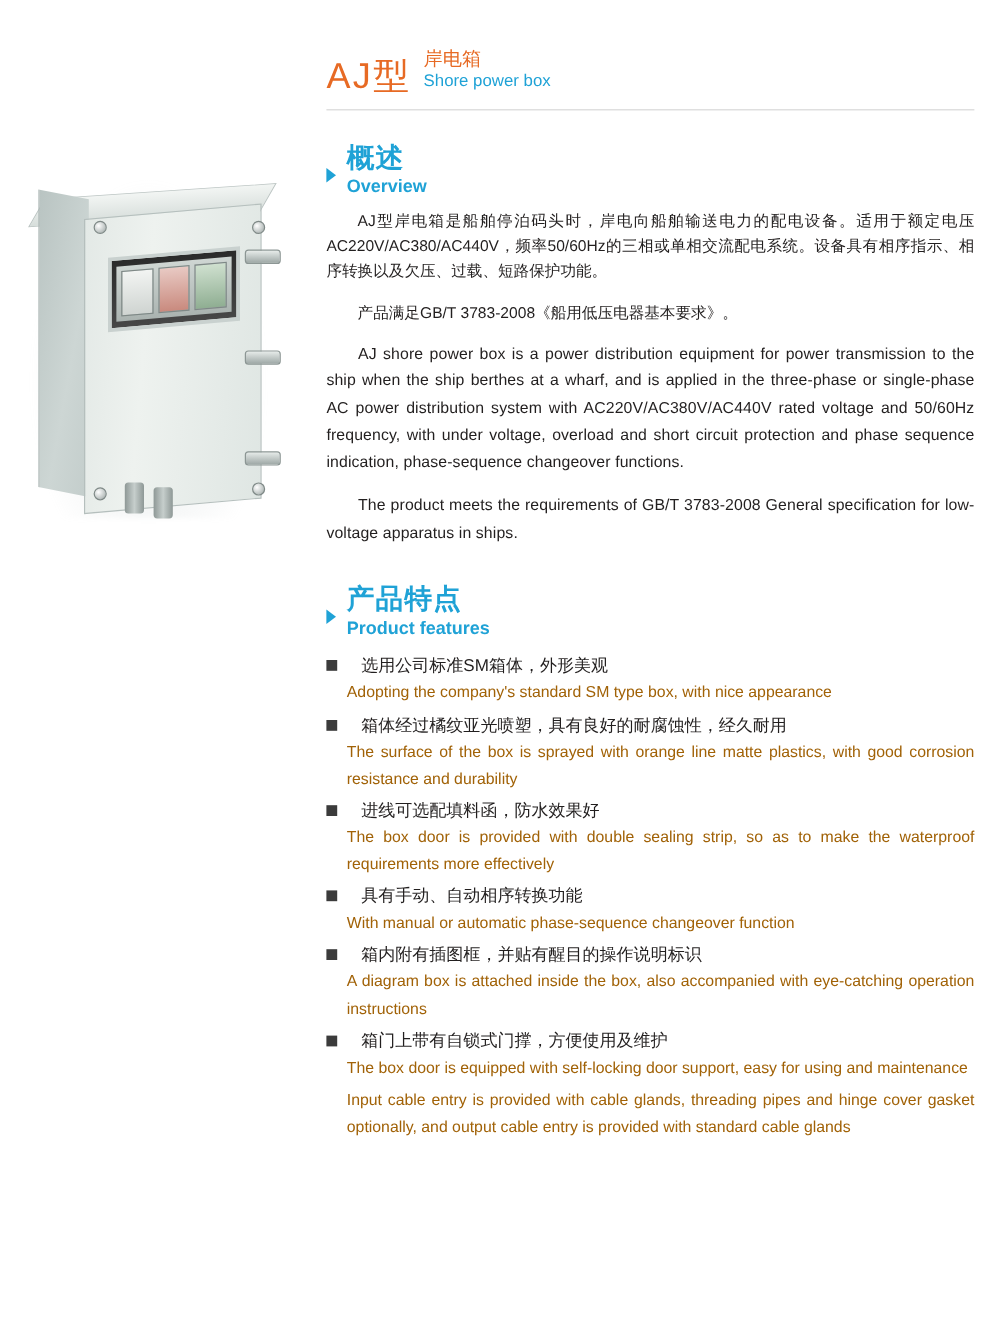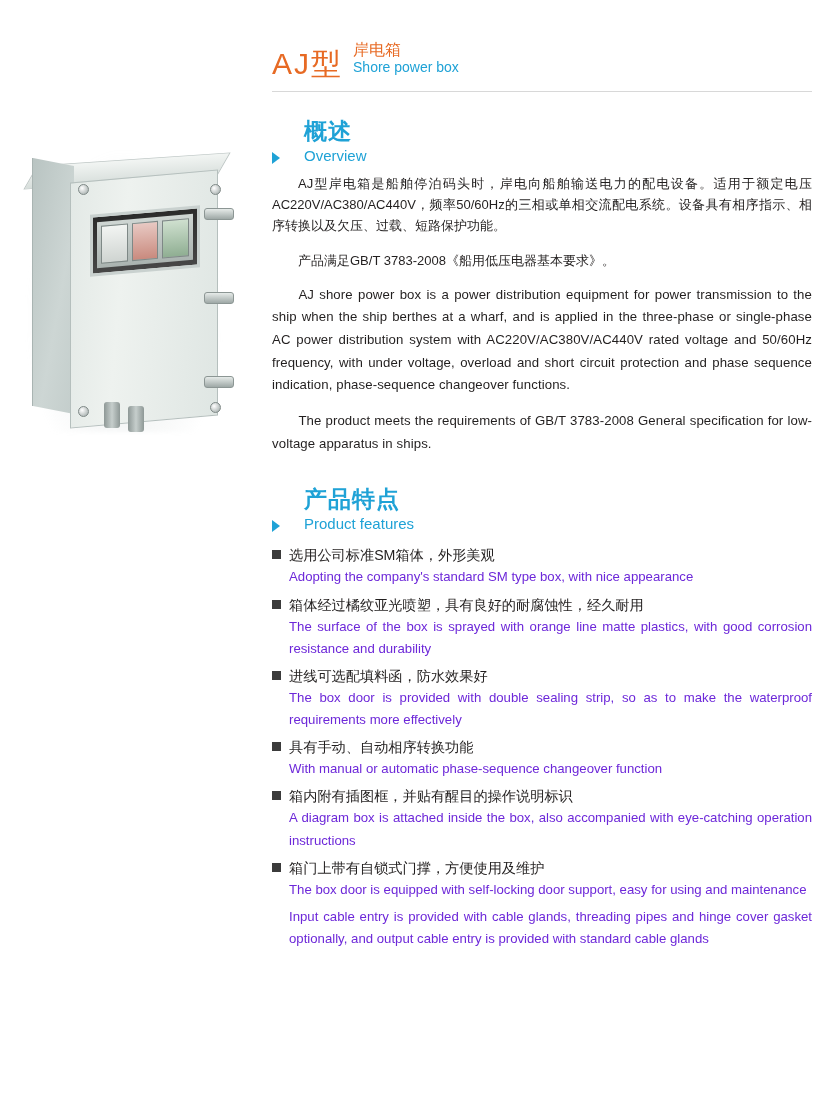--- a/index.html
+++ b/index.html
@@ -137,41 +137,42 @@
   }
   .title-sub-en {
     font-size: 14px;
     color: #1fa2d6;
     line-height: 1.25;
   }
 
   .section { margin-top: 26px; }
   .section-head {
     display: flex;
-    align-items: flex-end;
-    gap: 24px;
+    align-items: center;
+    gap: 9px;
   }
   .arrow {
     width: 0; height: 0;
     border-left: 8px solid #1fa2d6;
     border-top: 6px solid transparent;
     border-bottom: 6px solid transparent;
     margin-top: 9px;
   }
   .section-titles { line-height: 1.15; }
   .section-cn {
     font-size: 23px;
     color: #1fa2d6;
     font-weight: 700;
     letter-spacing: 1px;
   }
   .section-en {
     font-size: 15px;
     color: #1fa2d6;
     margin-top: 3px;
+    font-weight: bold;
   }
 
   .para {
     font-size: 13px;
     line-height: 1.62;
     color: #221f1f;
     margin-top: 9px;
     text-align: justify;
   }
   .para.indent { text-indent: 2em; }
@@ -182,32 +183,33 @@
   }
 
   .features { margin-top: 12px; }
   .feature { margin-bottom: 5px; }
   .feature-cn {
     font-size: 14.2px;
     color: #221f1f;
     display: flex;
     align-items: flex-start;
     line-height: 1.55;
+    gap: 12px;
   }
   .bullet {
     width: 9px; height: 9px;
     background: #3b3b3b;
     margin-right: 8px;
     margin-top: 6px;
     flex: none;
   }
   .feature-en {
     font-size: 13.2px;
     line-height: 1.68;
-    color: #6d28d9;
+    color: #a16207;
     padding-left: 17px;
     text-align: justify;
   }
 </style>
 </head>
 <body>
 
 <div class="left-col">
   <div class="product-photo">
     <div class="box-shadow-blur"></div>

